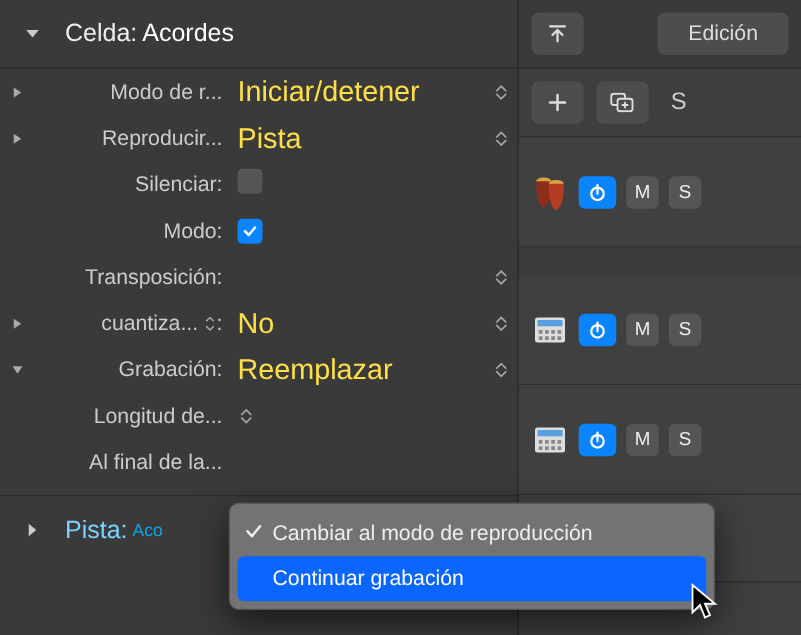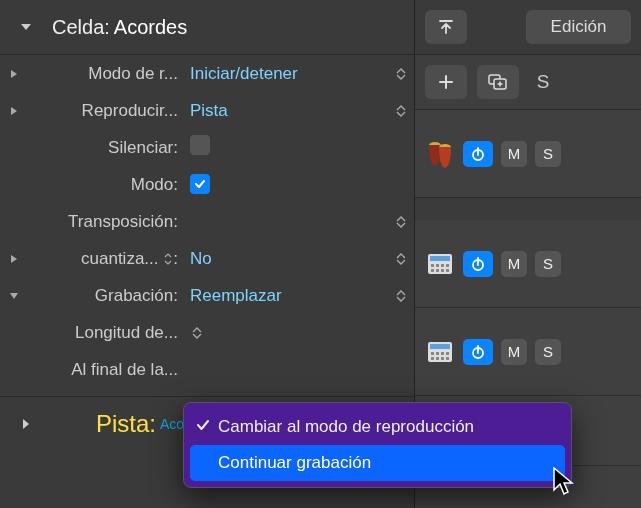--- a/index.html
+++ b/index.html
@@ -61,22 +61,22 @@
     padding-right: 6px;
     color: #ccc;
     white-space: nowrap;
     overflow: hidden;
     text-overflow: ellipsis;
     font-size: 17px;
   }
   .row .pvalue {
     flex: 1;
     padding-left: 6px;
-    color: #7dd3fc;
-    font-size: 17px;
+    color: #fde047;
+    font-size: 23px;
     white-space: nowrap;
     overflow: hidden;
     text-overflow: ellipsis;
   }
   .row .stepper {
     width: 26px;
     color: #aaa;
     font-size: 12px;
     line-height: 7px;
     display: flex;
@@ -100,21 +100,21 @@
   
   .track-header {
     display: flex;
     align-items: center;
     height: 55px;
     padding-left: 18px;
     border-top: 1px solid #2a2a2a;
     margin-top: 8px;
   }
   .track-header .disc-tri { width: 16px; height: 16px; margin-right: 18px; display:flex;align-items:center;justify-content:center;color:#ccc;}
-  .track-header .label { font-size: 24px; color: #fde047; margin-left: 44px; }
+  .track-header .label { font-size: 20px; color: #7dd3fc; }
   .track-header .value { font-size: 14px; color: #0ea5e9; margin-left: 4px; }
 
   
   .right-top {
     height: 55px;
     display: flex;
     align-items: center;
     gap: 12px;
     padding: 0 10px;
     border-bottom: 1px solid #2a2a2a;
@@ -172,21 +172,21 @@
     font-size: 15px;
     font-weight: 500;
   }
 
   
   .context-menu {
     position: absolute;
     left: 183px;
     top: 402px;
     width: 389px;
-    background: #4c1d95;
+    background: #737373;
     border: 1px solid #555;
     border-radius: 8px;
     box-shadow: 0 10px 30px rgba(0,0,0,.6);
     padding: 6px 0;
     z-index: 10;
   }
   .menu-item {
     height: 36px;
     display: flex;
     align-items: center;

